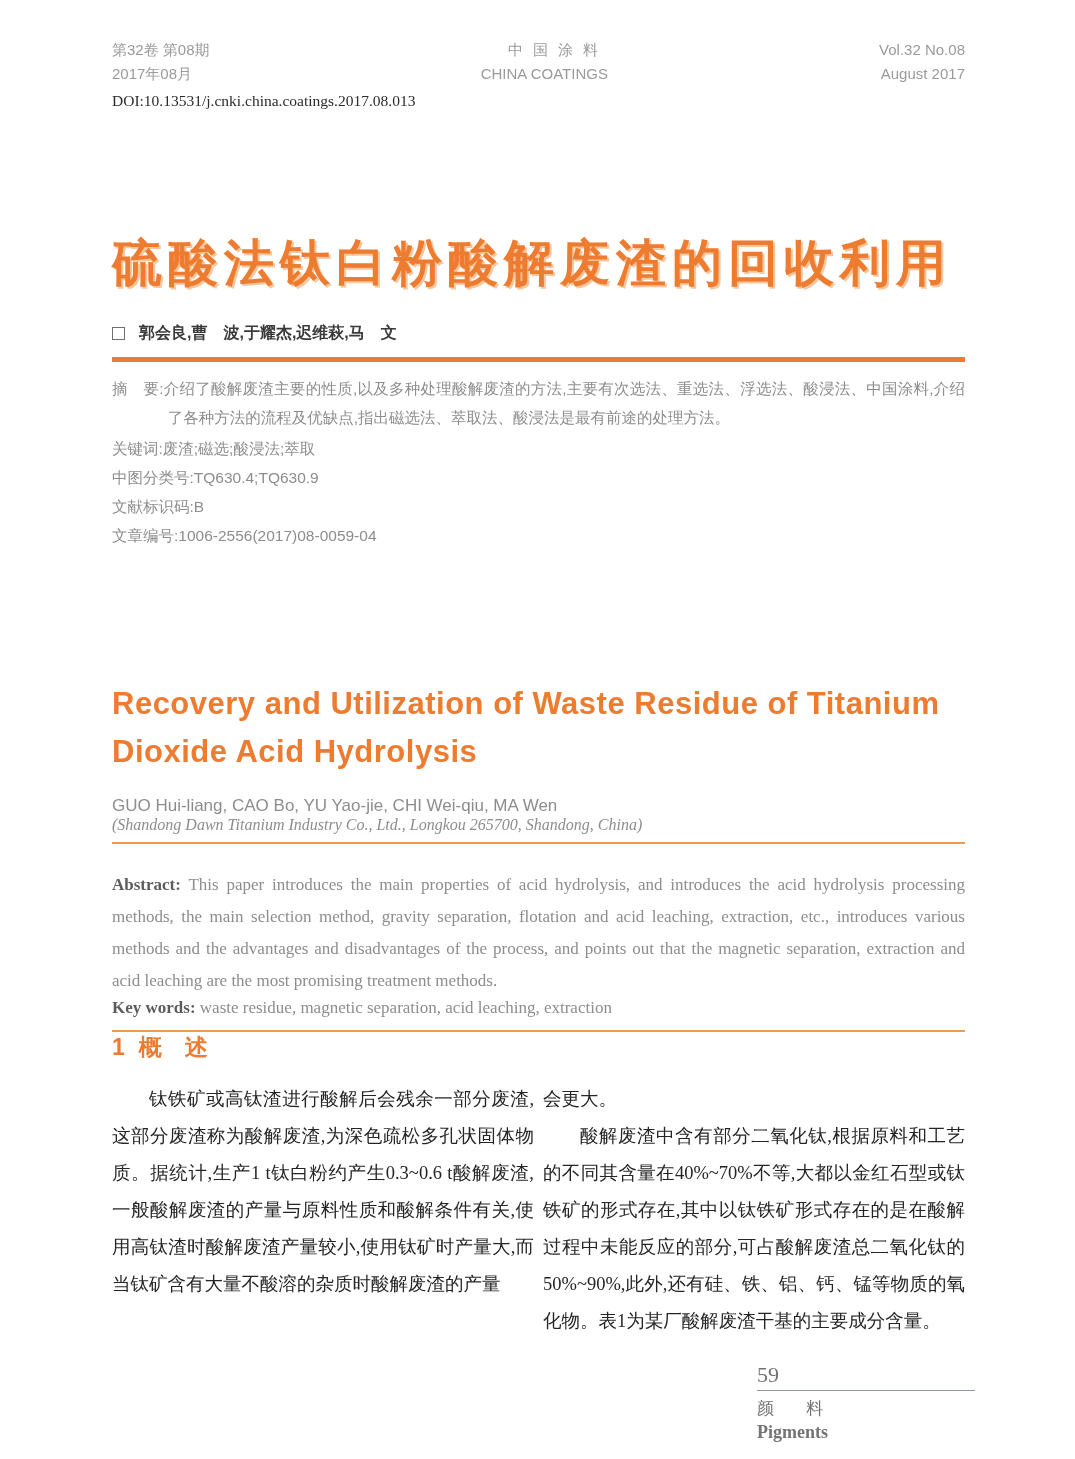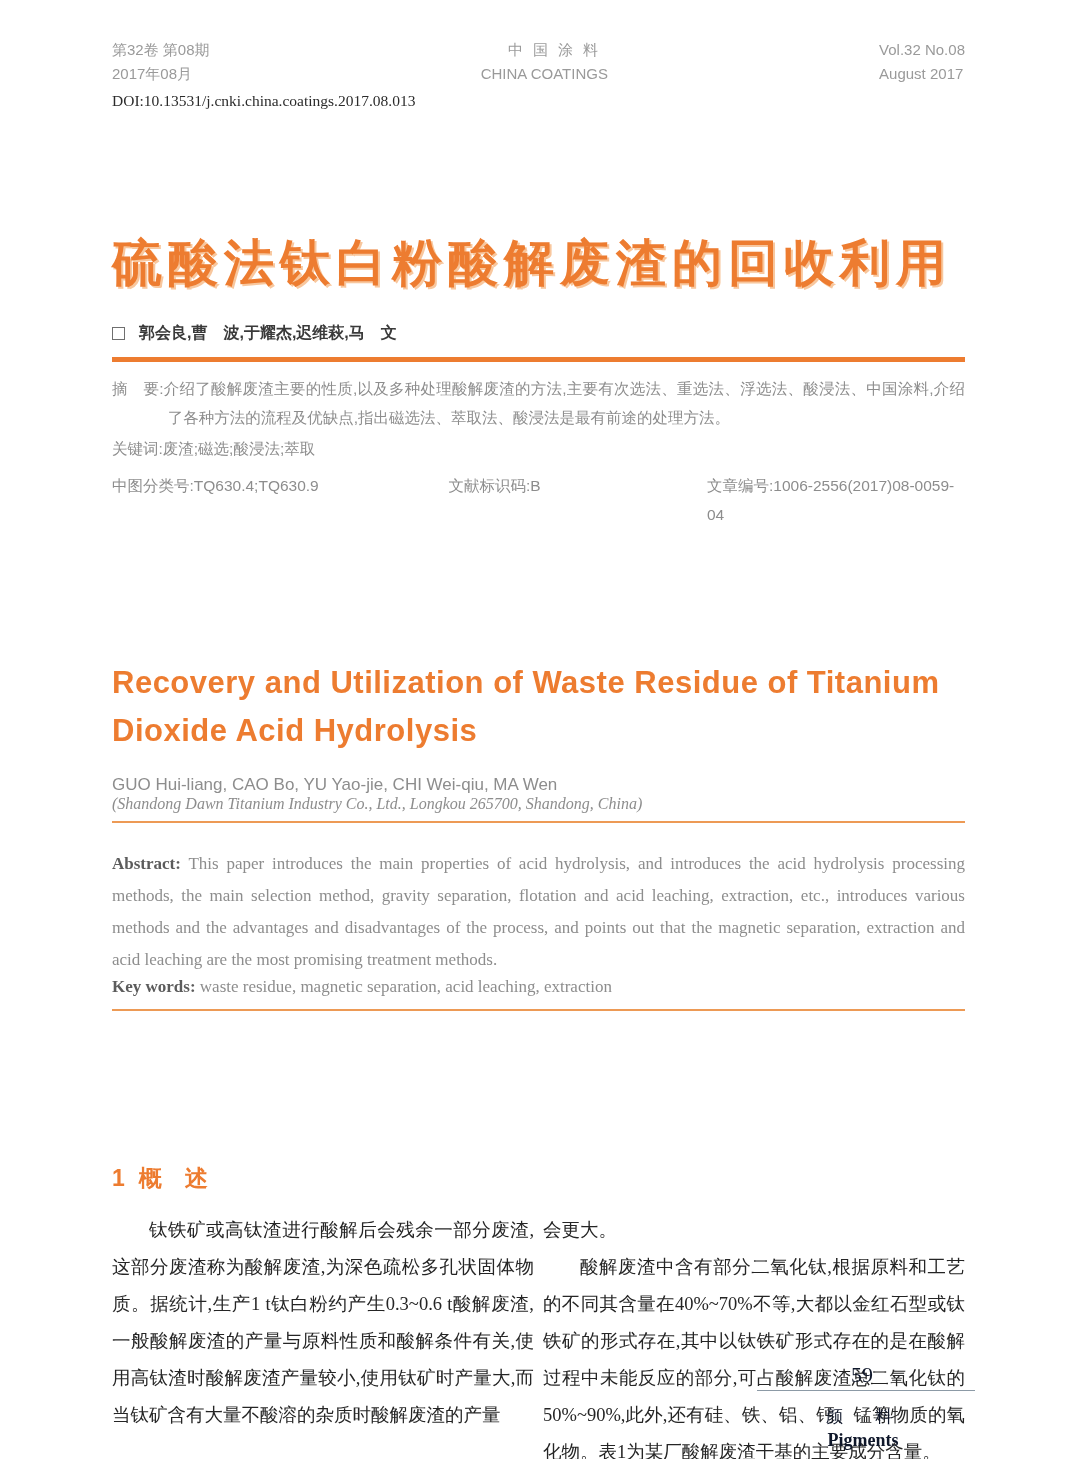--- a/index.html
+++ b/index.html
@@ -11,21 +11,21 @@
     margin: 0 auto;
     background: #ffffff;
     font-family: "Liberation Sans", "DejaVu Sans", sans-serif;
     overflow: hidden;
   }
   .inner { padding: 38px 110px 0 112px; }
 
   
   .jheader { display: flex; justify-content: space-between; color: #9a9a9a; font-size: 15px; line-height: 24px; }
   .jheader .col-c { text-align: right; }
-  .jheader .col-r { text-align: left; }
+  .jheader .col-r { text-align: right; }
   .jname-zh { letter-spacing: 10px; }
   .doi { margin-top: 6px; font-family: "Liberation Serif", "DejaVu Serif", serif; color: #2b2b2b; font-size: 15.5px; }
 
   
   .title-zh {
     margin-top: 120px;
     color: #ed7c30;
     font-size: 50px;
     font-weight: bold;
     letter-spacing: 6px;
@@ -37,21 +37,21 @@
     display: inline-block; width: 13px; height: 13px;
     border: 1.5px solid #6f6f6f; margin-right: 14px; flex: 0 0 auto;
   }
   .affil-zh { margin-top: 8px; padding-left: 27px; color: #3a3a3a; font-size: 15.5px; }
   .rule-thick { margin-top: 13px; height: 5px; background: #ed7c30; }
 
   
   .abs-zh-block { margin-top: 12px; color: #8d8d8d; font-size: 15.5px; line-height: 29px; }
   .abs-zh { padding-left: 3.6em; text-indent: -3.6em; text-align: justify; }
   .kw-zh { margin-top: 2px; }
-  .clc-row { margin-top: 8px; display: flex; }
+  .clc-row { margin-top: 0; display: flex; flex-direction: column; }
   .clc-row .seg1 { width: 345px; }
   .clc-row .seg2 { width: 265px; }
 
   
   .title-en {
     margin-top: 130px;
     color: #ed7c30;
     font-size: 31px;
     font-weight: bold;
     line-height: 48px;
@@ -64,33 +64,33 @@
   .abs-en {
     margin-top: 25px;
     font-family: "Liberation Serif", "DejaVu Serif", serif;
     color: #8d8d8d; font-size: 17px; line-height: 32px; text-align: justify;
   }
   .abs-en b, .kw-en b { color: #5c5c5c; }
   .kw-en { margin-top: 1px; font-family: "Liberation Serif", "DejaVu Serif", serif; color: #8d8d8d; font-size: 17px; }
   .rule-thin2 { margin-top: 12px; height: 2px; background: #ed9a55; }
 
   
-  .section-h { margin-top: 152px; color: #ed7c30; font-size: 23px; font-weight: bold; }
+  .section-h { color: #ed7c30; font-size: 23px; font-weight: bold; }
   .section-h .num { margin-right: 14px; }
   .body-cols { margin-top: 18px; display: flex; justify-content: space-between; }
   .bcol { width: 422px; color: #252525; font-size: 18.5px; line-height: 37px;
           font-family: "Liberation Serif", "DejaVu Serif", serif; text-align: justify; }
   .bcol p.ind { text-indent: 2em; }
 
   
-  .pfoot { position: absolute; right: 100px; top: 1362px; width: 218px; text-align: center;
-           color: #0f172a; font-family: "Liberation Serif", "DejaVu Serif", serif; }
+  .pfoot { position: absolute; right: 100px; top: 1362px; width: 218px; text-align: left;
+           color: #737373; font-family: "Liberation Serif", "DejaVu Serif", serif; }
   .pfoot .pnum { font-size: 22px; padding-right: 8px; }
   .pfoot .pline { margin-top: 2px; border-top: 1.5px solid #8c9aa6; }
-  .pfoot .cat-zh { margin-top: 14px; font-size: 17px; letter-spacing: 14px; padding-right: 0; }
+  .pfoot .cat-zh { margin-top: 6px; font-size: 17px; letter-spacing: 14px; padding-right: 0; }
   .pfoot .cat-en { margin-top: 2px; font-size: 18px; font-weight: bold; padding-right: 6px; }
 </style>
 </head>
 <body>
 
 <div class="page">
   <div class="inner">
 
     <div class="jheader">
       <div class="col-l">

